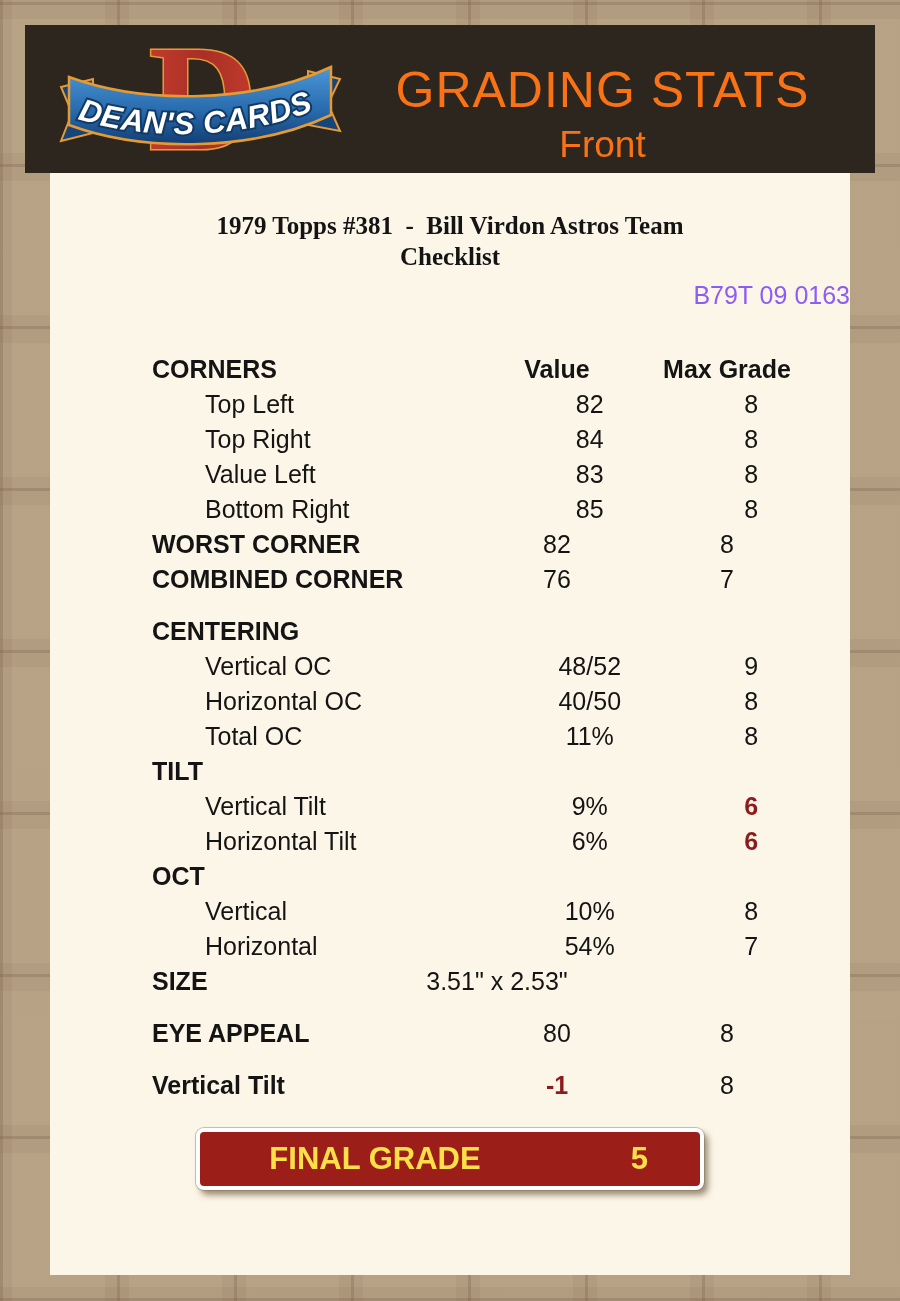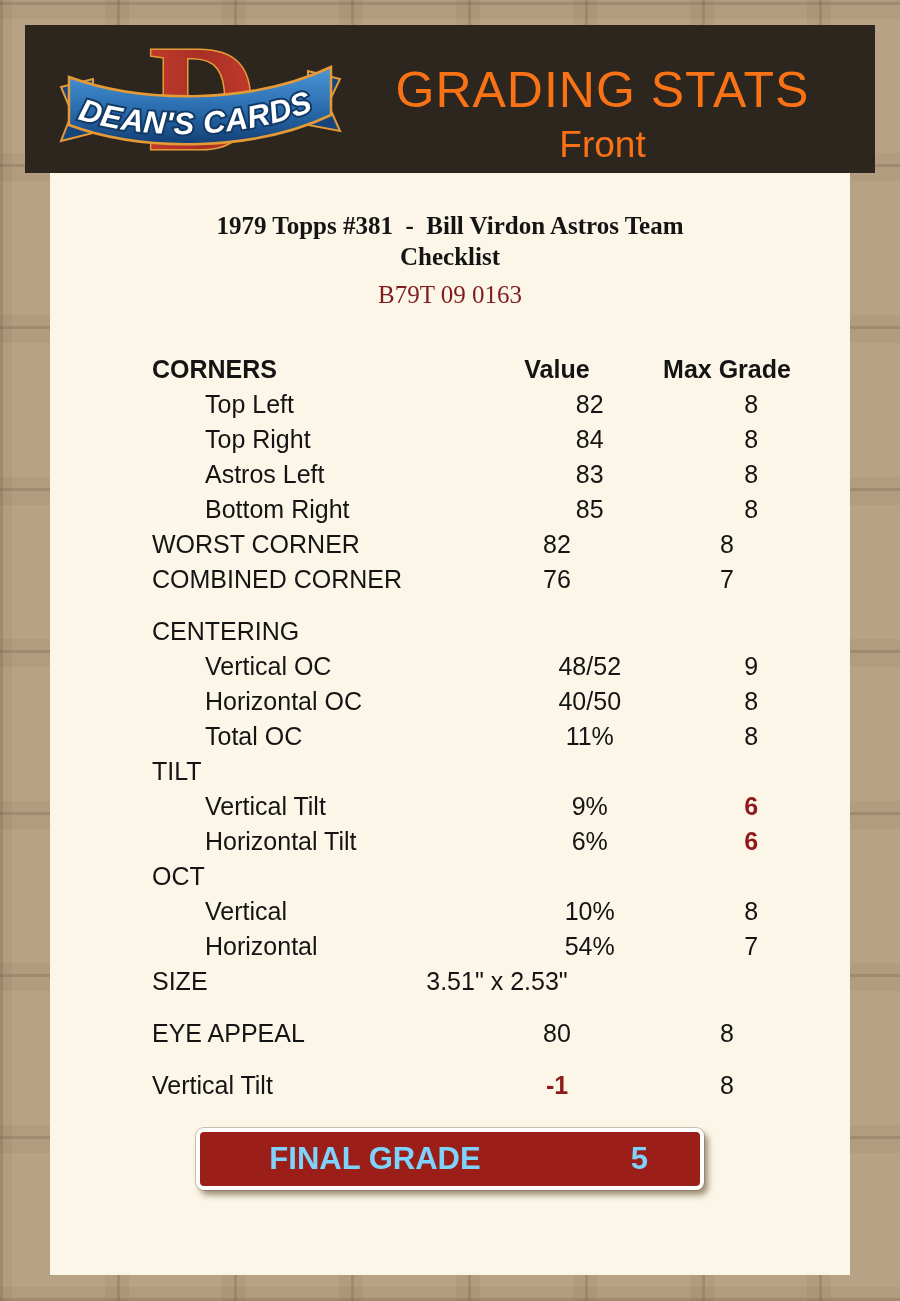--- a/index.html
+++ b/index.html
@@ -15,43 +15,43 @@
   }
 
   
   .panel {
     position:absolute; left:50px; top:173px; width:800px; height:1102px;
     background:#fcf6e8; color:#141414;
   }
   .card-title { position:absolute; top:37px; left:0; width:100%; text-align:center;
     font-size:25px; font-weight:bold; line-height:31px;font-family:Liberation Serif, serif; }
   .card-title .tline { white-space:pre; }
-  .serial { position:absolute; top:108px; left:0; width:100%; text-align:center;
-    font-size:25px; color:#7f1d1d;font-family:Liberation Serif, serif; }
+  .serial { position:absolute; top:108px; left:0; width:100%; text-align:right;
+    font-size:25px; color:#8b5cf6; }
 
   
   .stats { position:absolute; left:102px; top:176px; width:680px; font-size:25px; }
   .trow { display:flex; align-items:flex-end; height:35px; }
   .trow.gap { margin-top:17px; }
   .c-label { width:320px; padding-left:0; }
   .indent .c-label { padding-left:53px; }
-  .bold-label .c-label { font-weight:normal; }
+  .bold-label .c-label { font-weight:bold; }
   .c-value { width:170px; text-align:center; }
   .c-max { width:170px; text-align:center; }
   .value-red .c-value { color:#8e1b1b; font-weight:bold; }
   .max-red .c-max { color:#8e1b1b; font-weight:bold; }
   .value-wide .c-value { position:relative; left:-60px; white-space:nowrap; }
   .thead { font-weight:bold; }
 
   
   .final-grade {
     position:absolute; left:146px; top:955px; width:508px; height:62px;
     background:#9b1e19; border:4px solid #ffffff; border-radius:8px;
     box-shadow:4px 5px 6px rgba(122,104,78,.75), 0 0 0 1px rgba(178,166,142,.65);
-    box-sizing:border-box; color:#7dd3fc; font-weight:bold; font-size:31px;
+    box-sizing:border-box; color:#fde047; font-weight:bold; font-size:31px;
     display:block; cursor:pointer;
   }
   .fg-label { position:absolute; left:0; top:0; width:350px; height:54px;
     display:flex; align-items:center; justify-content:center; }
   .fg-value { position:absolute; right:52px; top:0; height:54px;
     display:flex; align-items:center; }
 
   
   .header-bar {
     position:absolute; left:25px; top:25px; width:850px; height:148px;
@@ -85,21 +85,21 @@
     <div class="c-label">Top Left</div>
     <div class="c-value">82</div>
     <div class="c-max">8</div>
   </div>
         <div class="trow indent">
     <div class="c-label">Top Right</div>
     <div class="c-value">84</div>
     <div class="c-max">8</div>
   </div>
         <div class="trow indent">
-    <div class="c-label">Astros Left</div>
+    <div class="c-label">Value Left</div>
     <div class="c-value">83</div>
     <div class="c-max">8</div>
   </div>
         <div class="trow indent">
     <div class="c-label">Bottom Right</div>
     <div class="c-value">85</div>
     <div class="c-max">8</div>
   </div>
         <div class="trow bold-label">
     <div class="c-label">WORST CORNER</div>

